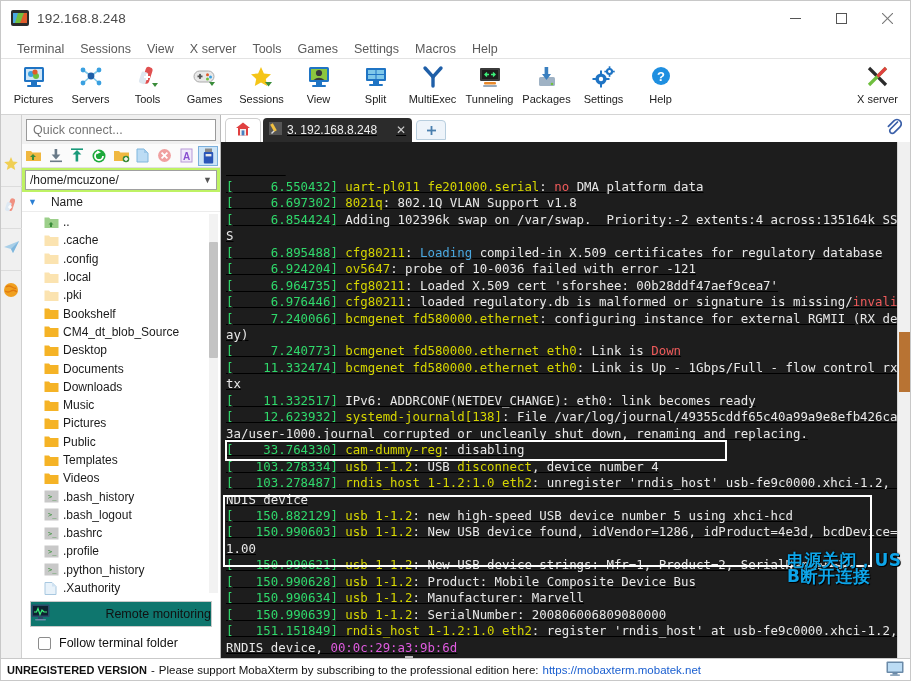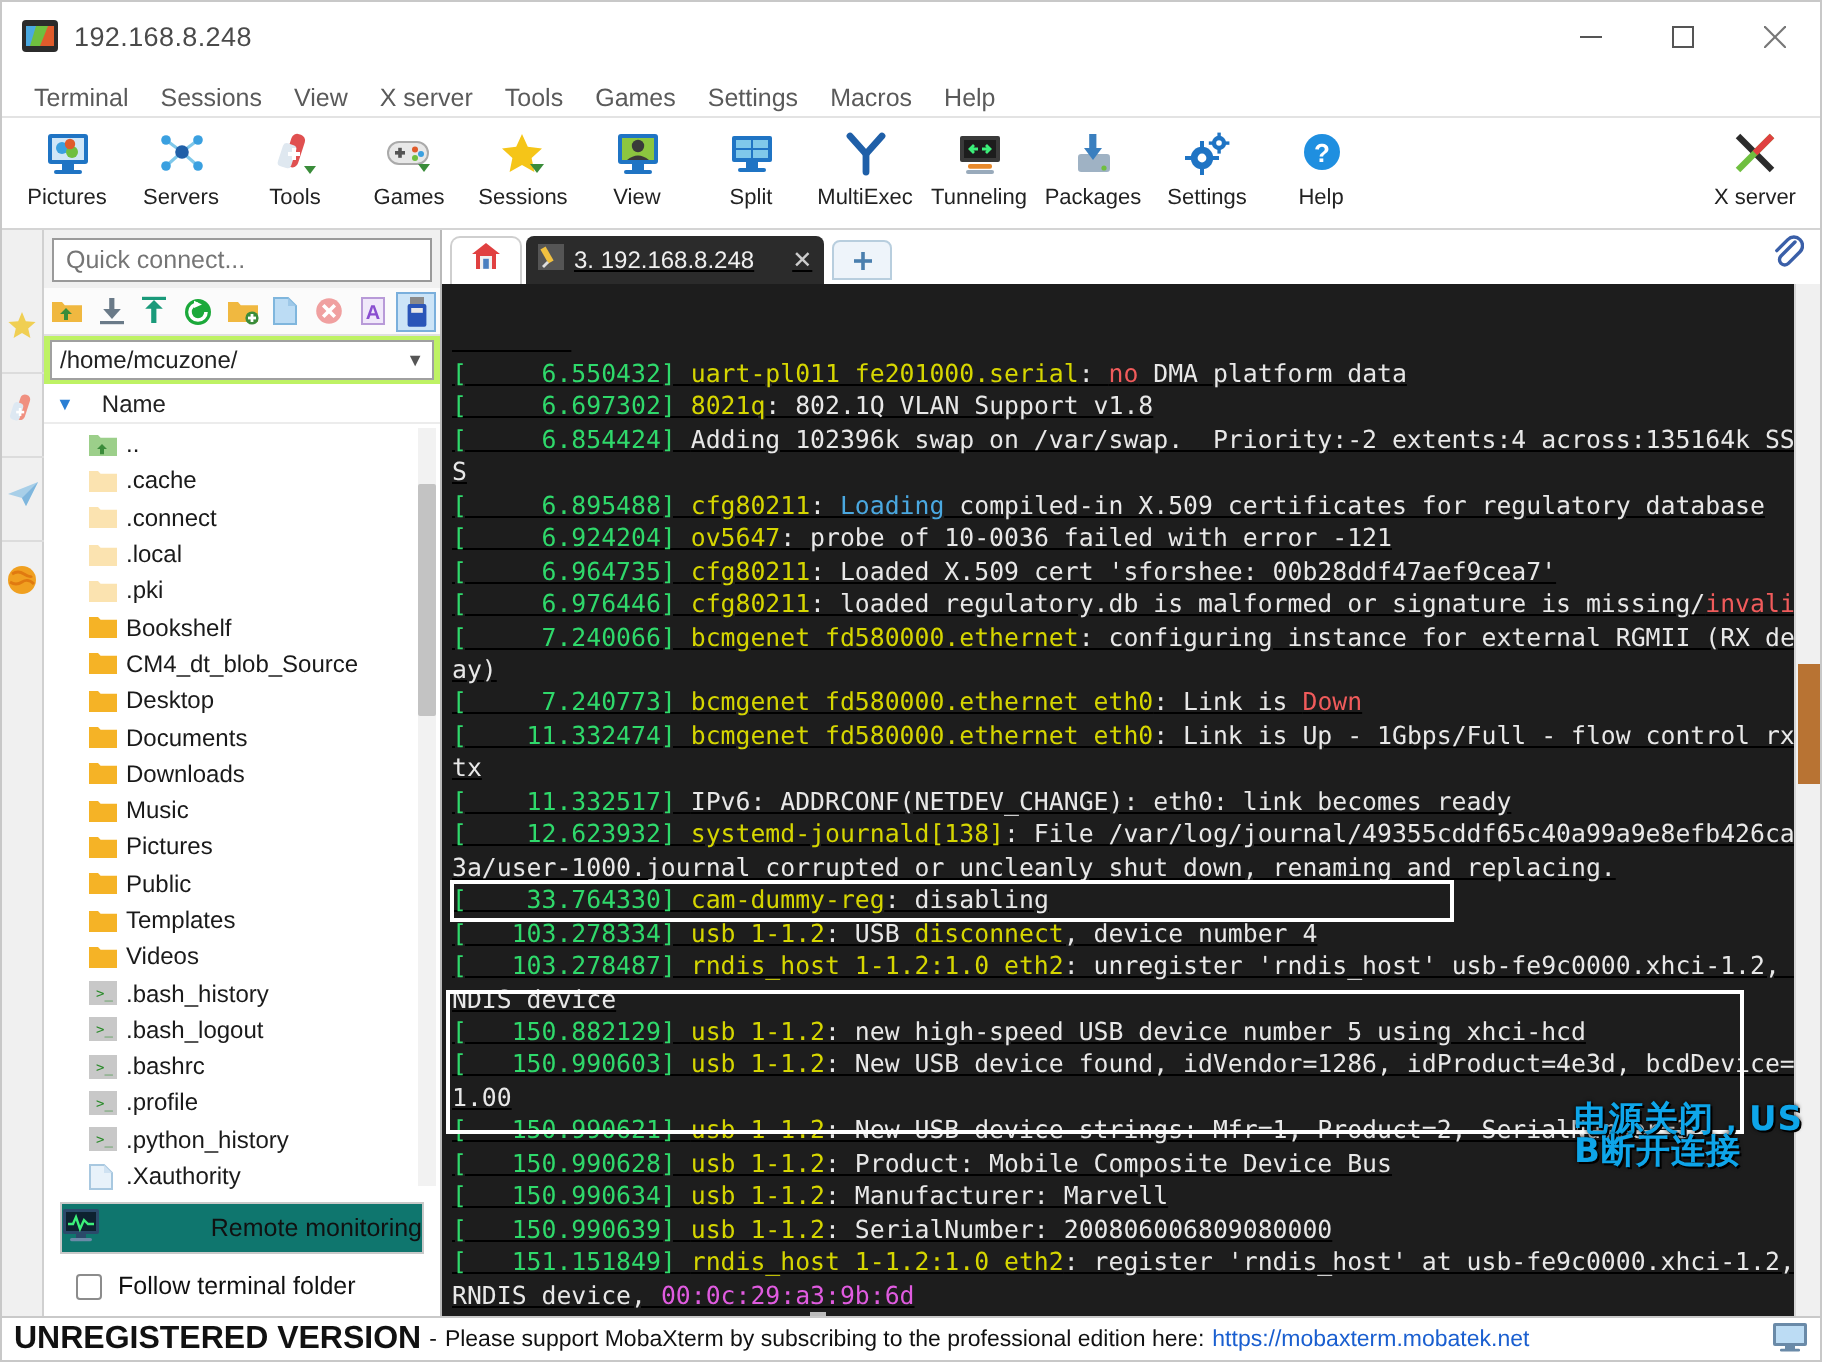--- a/index.html
+++ b/index.html
@@ -248,21 +248,21 @@
 
   
   .statusbar {
     height: 22px; flex: 0 0 22px;
     display: flex; align-items: center;
     background: #ffffff;
     border-top: 1px solid #c9c9c9;
     font-size: 11.5px; color: #111;
     padding-left: 6px; gap: 4px;
   }
-  .statusbar b { font-size: 16px; }
+  .statusbar b { font-size: 11px; }
   .statusbar a { color: #1a5fd0; text-decoration: none; }
   .status-right { margin-left: auto; padding-right: 6px; display:flex; align-items:center; }
 </style>
 </head>
 <body>
 
 <div id="app">
 
   <div class="titlebar">
     <span class="app-icon">
@@ -623,21 +623,21 @@
             <div class="file-row">
               <span class="fico"><svg width="15" height="13" viewBox="0 0 15 13">
                   <path d="M0.5 1.5 h4.5 l1.3 1.4 H14.5 V12 H0.5 Z" fill="#fbe3b0"></path>
                 </svg></span>
               <span>.cache</span>
             </div>
             <div class="file-row">
               <span class="fico"><svg width="15" height="13" viewBox="0 0 15 13">
                   <path d="M0.5 1.5 h4.5 l1.3 1.4 H14.5 V12 H0.5 Z" fill="#fbe3b0"></path>
                 </svg></span>
-              <span>.connect</span>
+              <span>.config</span>
             </div>
             <div class="file-row">
               <span class="fico"><svg width="15" height="13" viewBox="0 0 15 13">
                   <path d="M0.5 1.5 h4.5 l1.3 1.4 H14.5 V12 H0.5 Z" fill="#fbe3b0"></path>
                 </svg></span>
               <span>.local</span>
             </div>
             <div class="file-row">
               <span class="fico"><svg width="15" height="13" viewBox="0 0 15 13">
                   <path d="M0.5 1.5 h4.5 l1.3 1.4 H14.5 V12 H0.5 Z" fill="#fbe3b0"></path>

